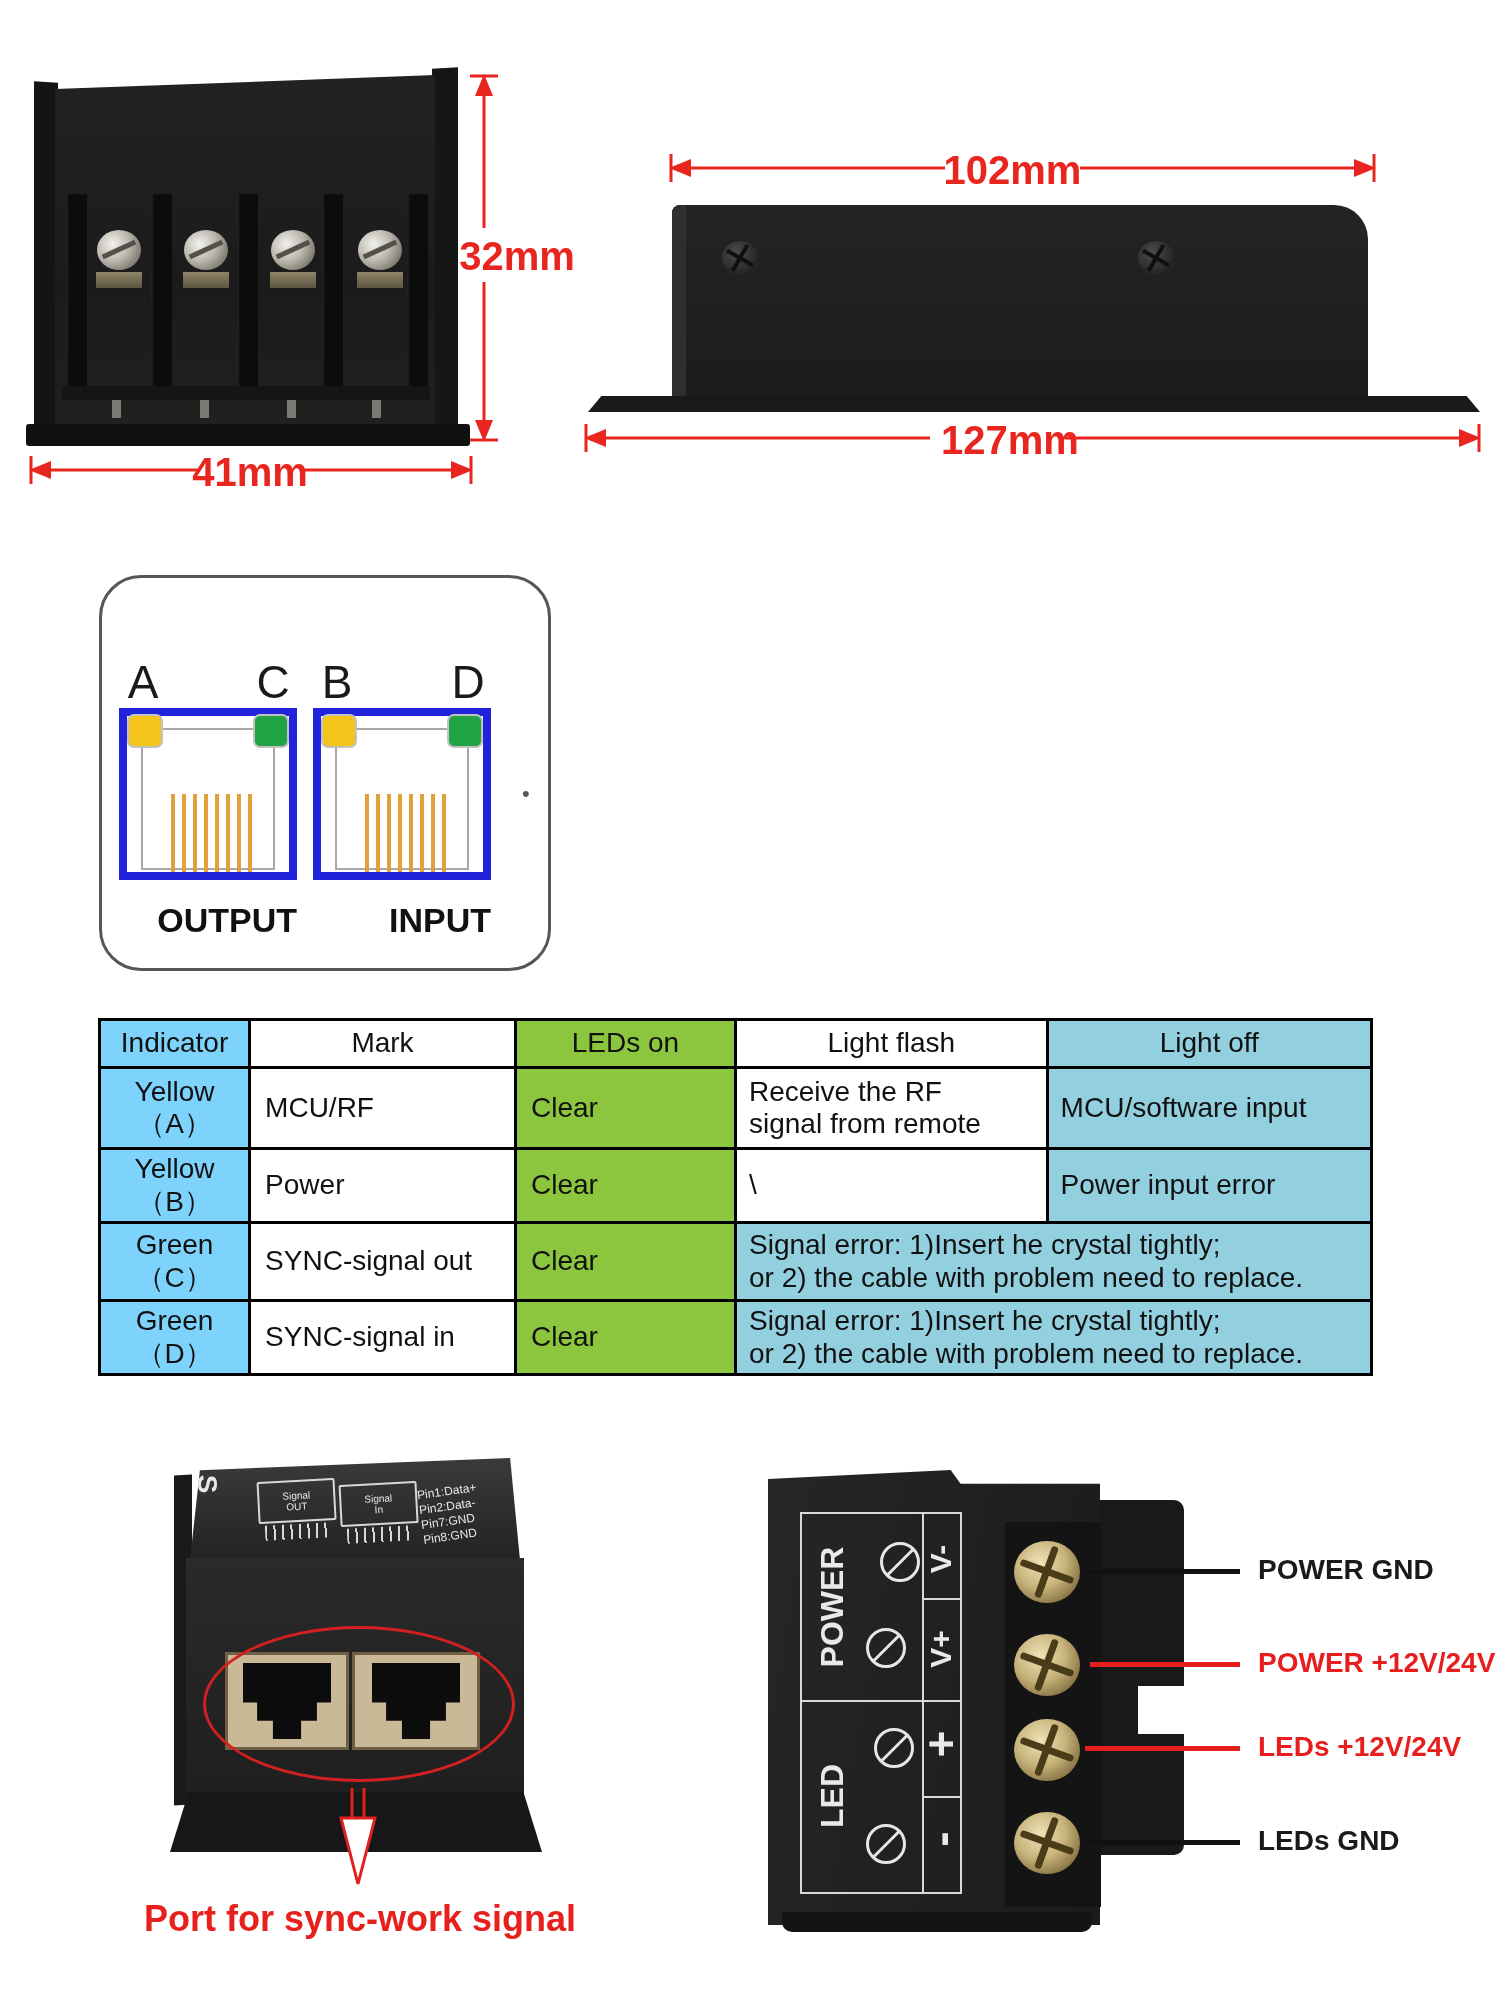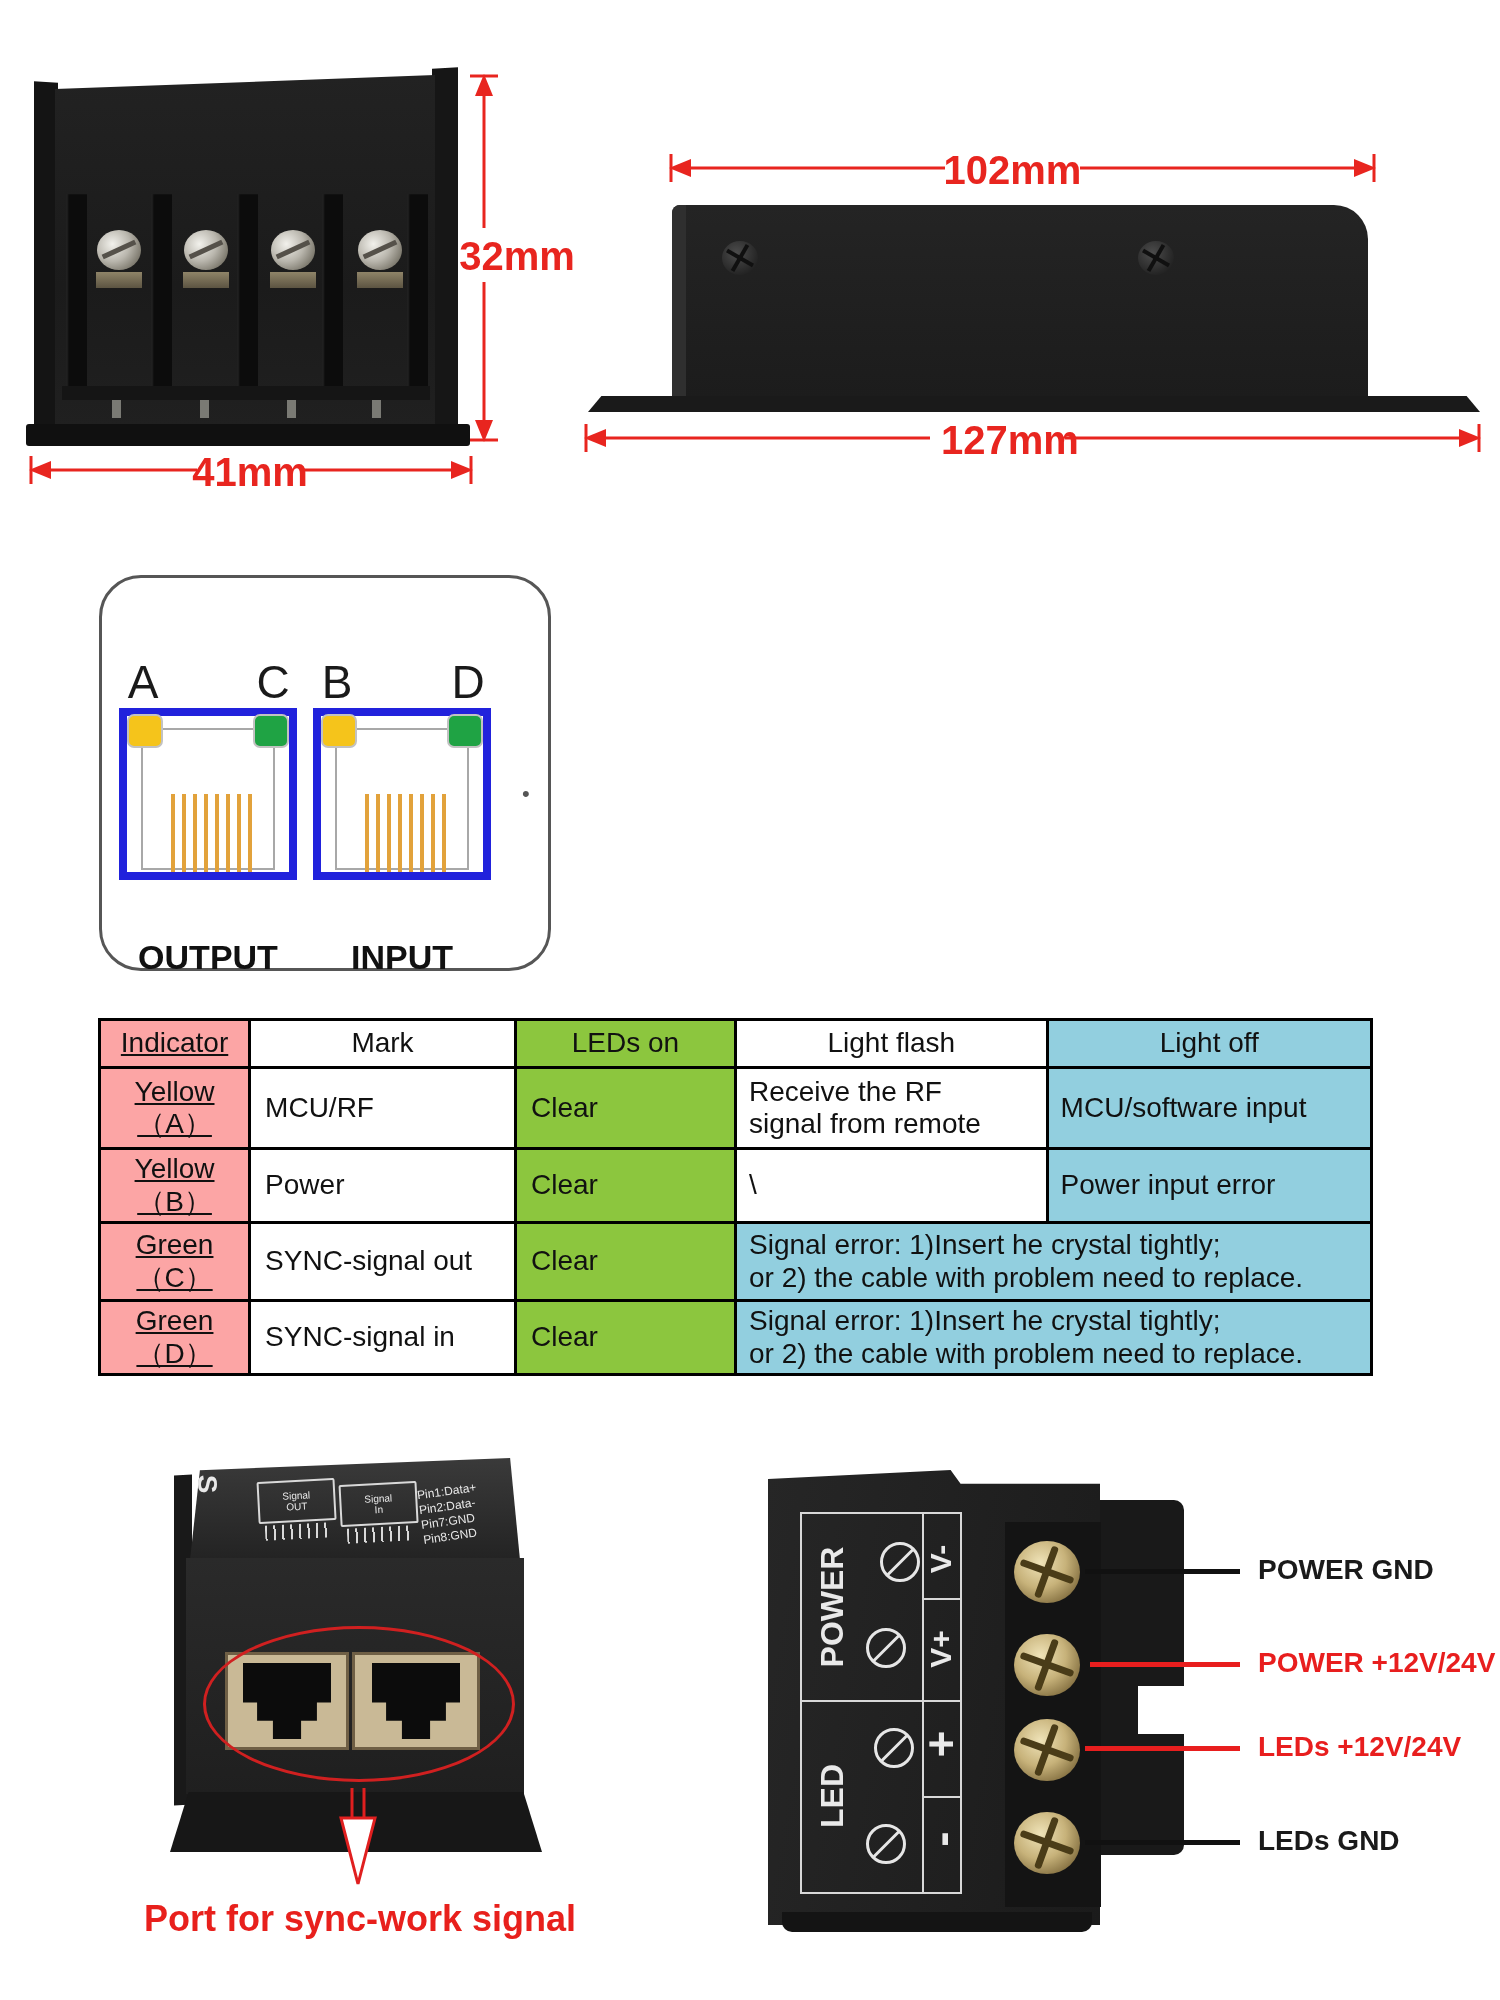--- a/index.html
+++ b/index.html
@@ -39,30 +39,30 @@
   
   .diag-panel{position:absolute;left:99px;top:575px;width:446px;height:390px;border:3px solid #565656;border-radius:42px;background:#fff;}
   .port-letter{position:absolute;top:655px;width:60px;text-align:center;font-size:46px;font-weight:500;color:#1a1a1a;}
   .jack{position:absolute;top:708px;width:178px;height:172px;border:8px solid #2122dc;background:#fff;box-sizing:border-box;}
   .jack-outline{position:absolute;left:14px;top:12px;width:130px;height:138px;border:2px solid #a8a8a8;}
   .led{position:absolute;top:-2px;width:36px;height:34px;border:2px solid #c2c2c2;border-radius:7px;box-sizing:border-box;}
   .led-yellow{left:0px;background:#f5c41b;}
   .led-green{right:0px;background:#1fa344;}
   .jack-pins{position:absolute;left:44px;top:78px;width:88px;height:78px;
            background:repeating-linear-gradient(90deg,#e2a23b 0 4px,transparent 4px 11px);}
-  .jack-caption{position:absolute;top:938px;width:178px;text-align:center;font-size:34px;font-weight:bold;color:#111;}
+  .jack-caption{position:absolute;top:901px;width:178px;text-align:right;font-size:34px;font-weight:bold;color:#111;}
   .diag-note{position:absolute;left:522px;top:778px;width:900px;display:flex;gap:14px;
            font-size:27px;color:#3f3f3f;}
   .diag-note .dot{font-size:22px;line-height:32px;color:#555;}
 
   
   table.ind{position:absolute;left:98px;top:1018px;width:1275px;border-collapse:collapse;table-layout:fixed;
            font-size:28px;color:#111;}
   table.ind td{border:3px solid #000;vertical-align:middle;line-height:1.15;box-sizing:border-box;}
-  .c-gray{background:#fca5a5;text-align:center;text-decoration:underline;}
+  .c-gray{background:#7dd3fc;text-align:center;}
   .c-green{background:#8cc63e;}
   .c-blue{background:#92cfdf;}
   .c-white{background:#ffffff;}
   .cell-pad{padding-left:14px;}
   .cell-center{text-align:center;}
   .r-head{height:48px;}
   .r-a{height:81px;}
   .r-b{height:74px;}
   .r-c{height:78px;}
   .r-d{height:74px;}

